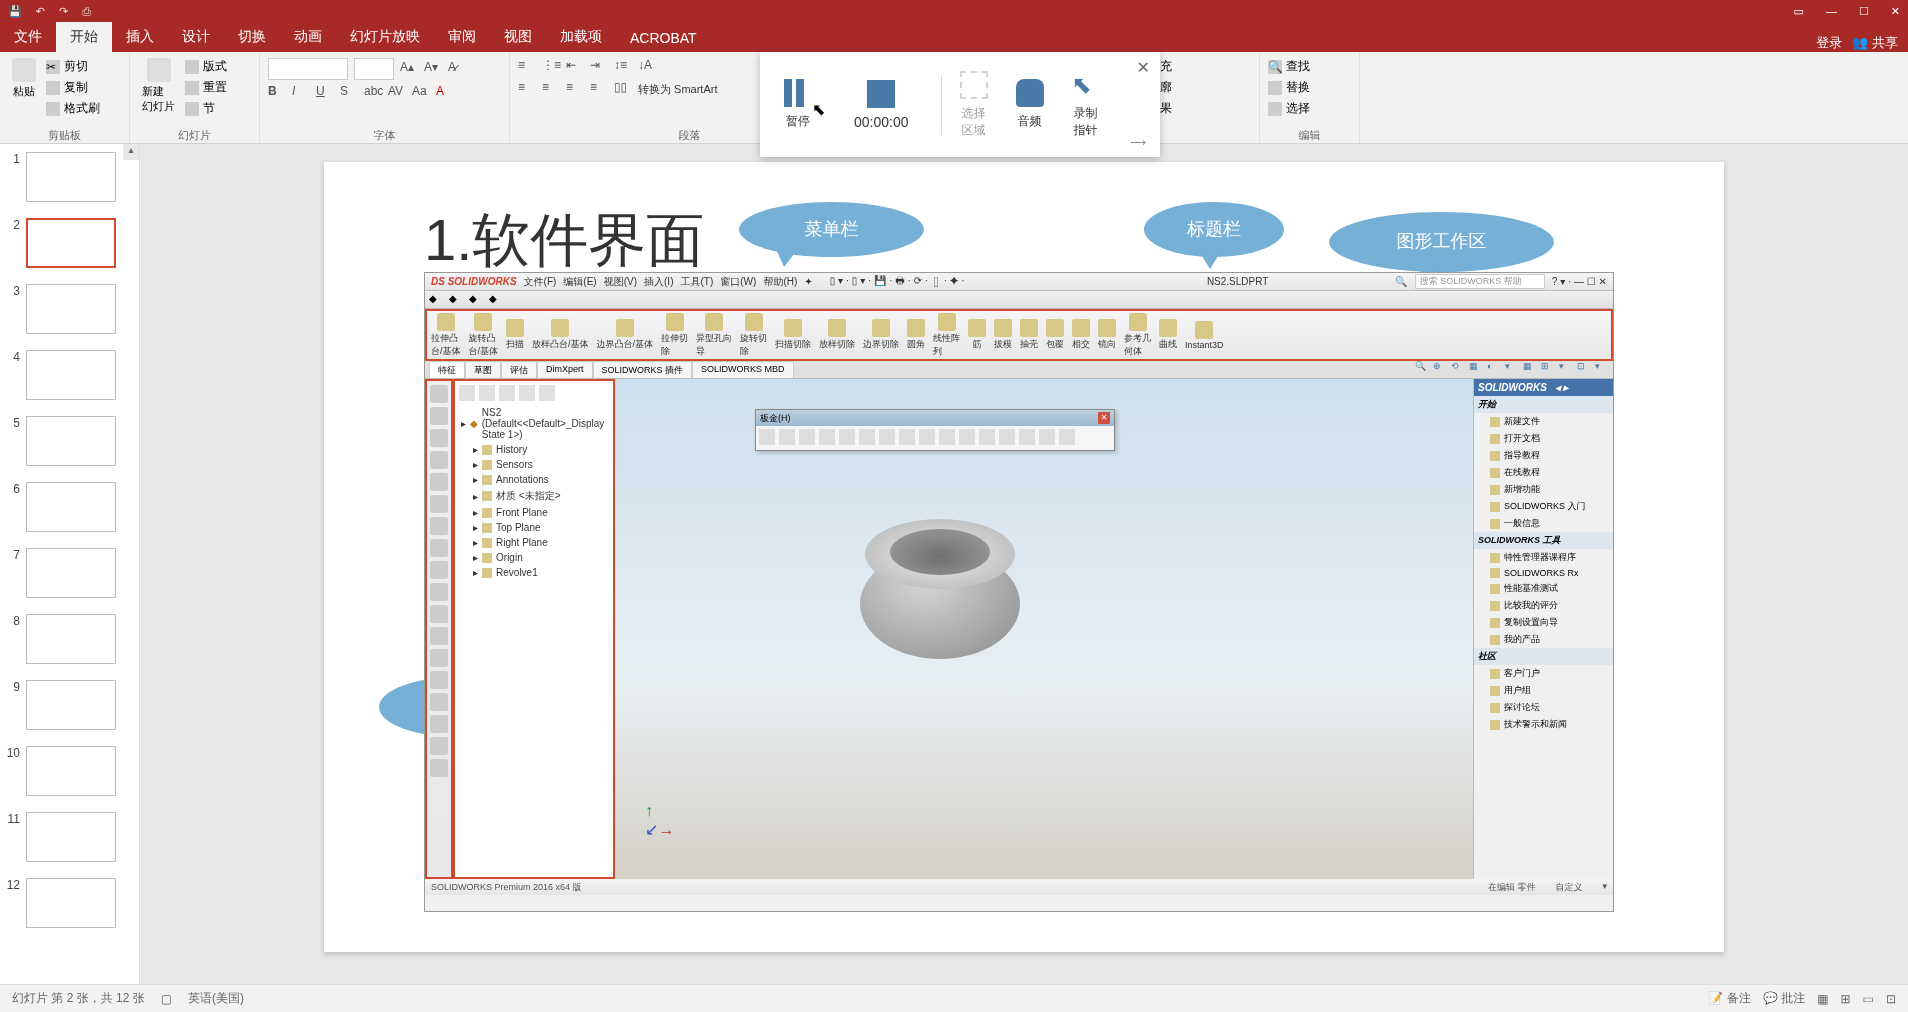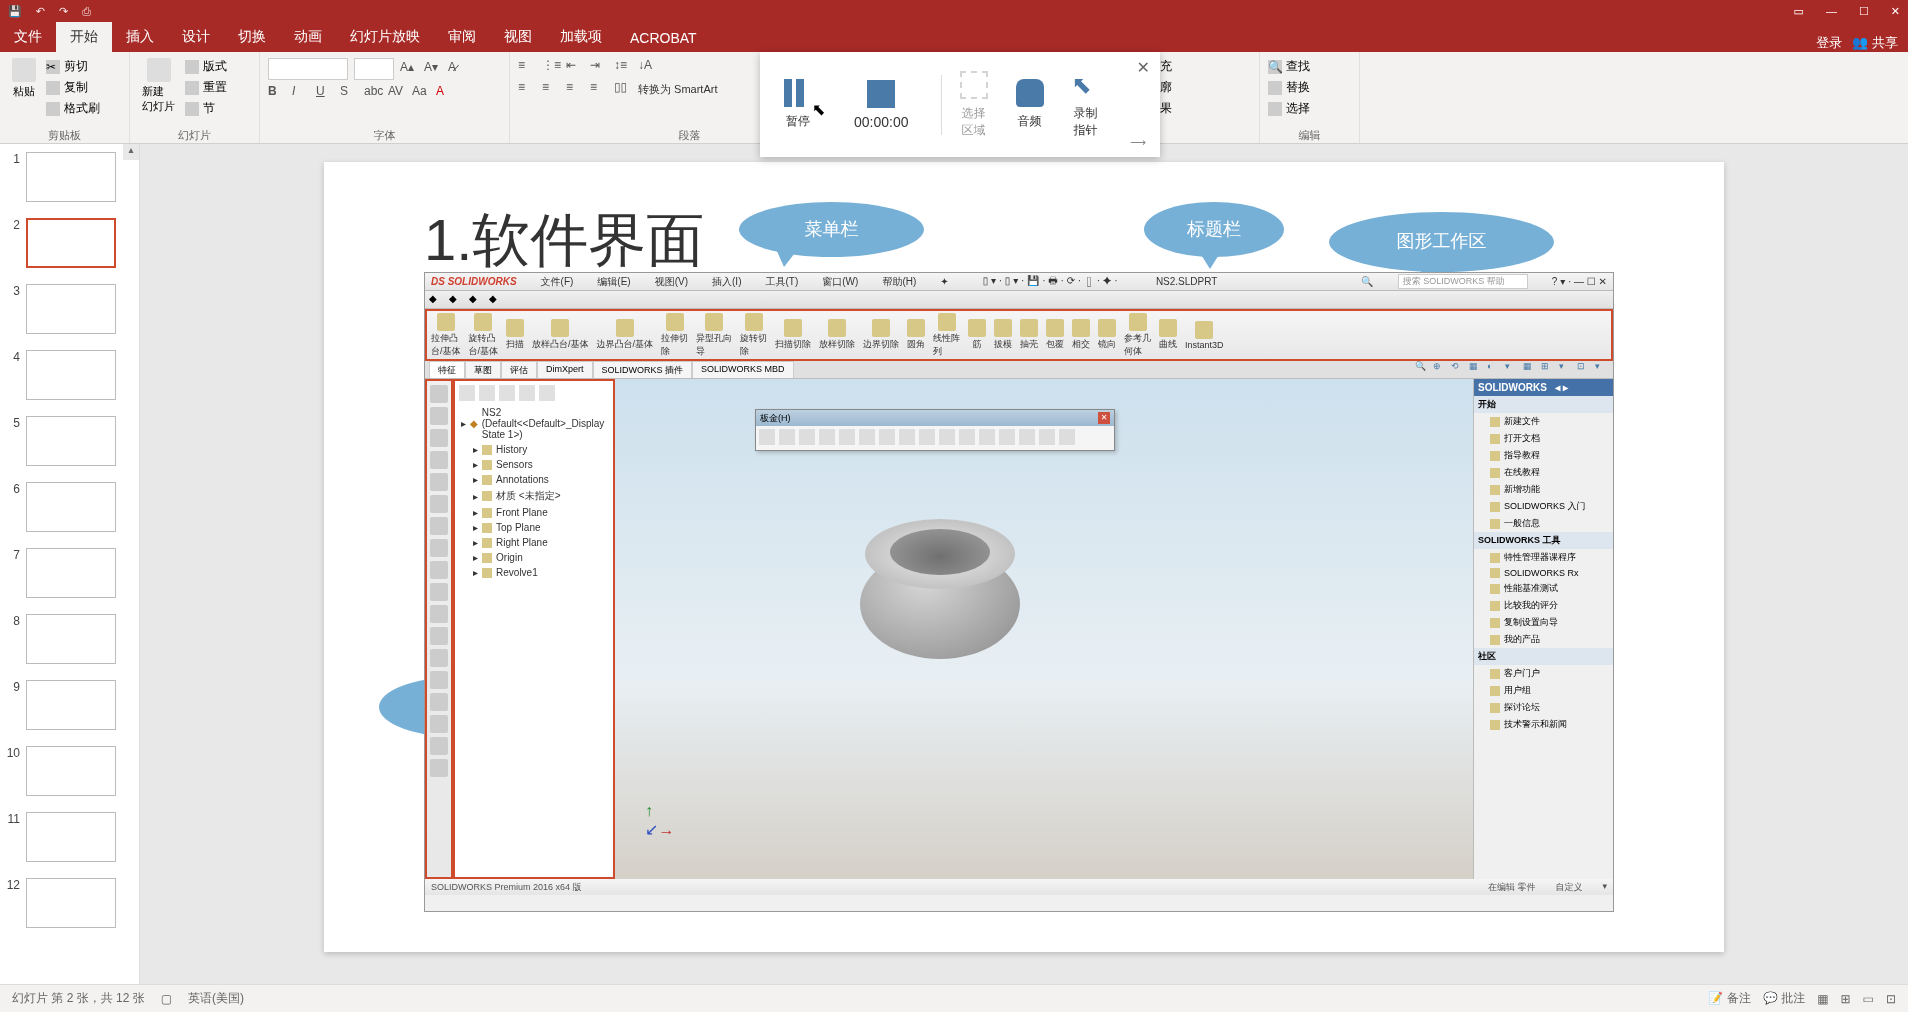--- a/index.html
+++ b/index.html
@@ -69,21 +69,21 @@
 .callout { position: absolute; background: #76b0d6; color: #fff; border-radius: 50%; display: flex; align-items: center; justify-content: center; font-size: 18px; text-align: center; line-height: 1.2; }
 .callout::after { content: ''; position: absolute; width: 0; height: 0; }
 .callout.tail-bottom::after { bottom: -12px; left: 40%; border-left: 10px solid transparent; border-right: 10px solid transparent; border-top: 16px solid #76b0d6; }
 .callout.tail-bl::after { bottom: -10px; left: 20%; border-left: 8px solid transparent; border-right: 14px solid transparent; border-top: 18px solid #76b0d6; }
 .callout.tail-top::after { top: -12px; left: 45%; border-left: 10px solid transparent; border-right: 10px solid transparent; border-bottom: 16px solid #76b0d6; }
 .callout.tail-tl::after { top: -10px; left: 25%; border-left: 8px solid transparent; border-right: 14px solid transparent; border-bottom: 18px solid #76b0d6; }
 .callout.tail-left::after { left: -14px; top: 40%; border-top: 10px solid transparent; border-bottom: 10px solid transparent; border-right: 18px solid #76b0d6; }
 
 
 .sw { position: absolute; top: 110px; left: 100px; width: 1190px; height: 640px; border: 1px solid #999; background: #f0f0f0; font-size: 10px; }
-.sw-menubar { height: 18px; background: linear-gradient(#f5f5f5,#e5e5e5); display: flex; align-items: center; padding: 0 6px; gap: 24px; color: #333; border-bottom: 1px solid #bbb; }
+.sw-menubar { height: 18px; background: linear-gradient(#f5f5f5,#e5e5e5); display: flex; align-items: center; padding: 0 6px; gap: 7px; color: #333; border-bottom: 1px solid #bbb; }
 .sw-menubar .logo { color: #d04030; font-weight: bold; font-style: italic; }
 .sw-menubar .doc { margin-left: auto; margin-right: 120px; padding-left: 8px; }
 .sw-menubar .search { background:#fff; border:1px solid #ccc; padding:0 4px; width:130px; font-size:9px; color:#999; }
 .sw-std { height: 18px; background: linear-gradient(#f0f0f0,#e0e0e0); display:flex; align-items:center; padding:0 4px; gap:6px; border-bottom:1px solid #bbb; }
 .sw-std span { width:14px; height:14px; display:inline-block; }
 
 .sw-feature { height: 52px; background: linear-gradient(#f5f5f5,#e8e8e8); border: 2px solid #d04a2c; display: flex; align-items: center; padding: 2px 4px; gap: 8px; }
 .sw-feature .fbtn { display: flex; flex-direction: column; align-items: center; font-size: 9px; color: #333; gap: 1px; }
 .sw-feature .fbtn .fic { width: 18px; height: 18px; background: #d8c888; border-radius: 2px; }
 .sw-cmdtabs { height: 18px; background: #e0e0e0; display: flex; gap: 0; padding-left: 4px; font-size: 9px; border-bottom:1px solid #bbb; }
@@ -108,21 +108,21 @@
 .sw-float .fb span { width: 16px; height: 16px; background: #ddd; }
 .sw-ring { position: absolute; top: 130px; left: 240px; width: 170px; height: 160px; }
 .sw-ring .outer { position: absolute; width: 160px; height: 110px; border-radius: 50%; background: radial-gradient(ellipse at 40% 30%, #d6d6d6, #8a8a8a); top: 40px; left: 5px; }
 .sw-ring .top { position: absolute; width: 150px; height: 70px; border-radius: 50%; background: radial-gradient(ellipse at 50% 50%, #eeeeee, #b0b0b0); top: 10px; left: 10px; }
 .sw-ring .hole { position: absolute; width: 100px; height: 46px; border-radius: 50%; background: radial-gradient(ellipse at 50% 60%, #707070, #a0a0a0); top: 20px; left: 35px; }
 .sw-triad { position: absolute; bottom: 40px; left: 30px; font-size: 16px; }
 .sw-triad .ax-y { color: #2a9030; }
 .sw-triad .ax-x { color: #c03030; }
 .sw-triad .ax-z { color: #3050c0; }
 .sw-task { width: 140px; background: #f0f0f0; border-left: 1px solid #bbb; font-size: 9px; }
-.sw-task .th { background: #dde5ee; padding: 2px 4px; font-weight: bold; }
+.sw-task .th { background: #dde5ee; padding: 2px 4px; font-weight: bold; font-style: italic; }
 .sw-task .ti { padding: 2px 4px 2px 16px; display: flex; align-items: center; gap: 4px; }
 .sw-task .ti .tic { width: 10px; height: 10px; background: #d8c888; }
 .sw-tabbar { height: 18px; background: #e0e0e0; display: flex; gap: 4px; padding-left: 60px; font-size: 9px; align-items: center; }
 .sw-tabbar span { background: #f5f5f5; padding: 1px 8px; border: 1px solid #bbb; }
 .sw-status { height: 16px; background: linear-gradient(#f5f5f5,#e5e5e5); display: flex; align-items: center; padding: 0 6px; font-size: 9px; color: #555; }
 .sw-status .r { margin-left: auto; display: flex; gap: 20px; }
 
 
 .statusbar { height: 28px; background: #f3f2f1; border-top: 1px solid #ddd; display: flex; align-items: center; padding: 0 12px; font-size: 12px; color: #666; gap: 16px; }
 .statusbar .right { margin-left: auto; display: flex; gap: 12px; align-items: center; }

